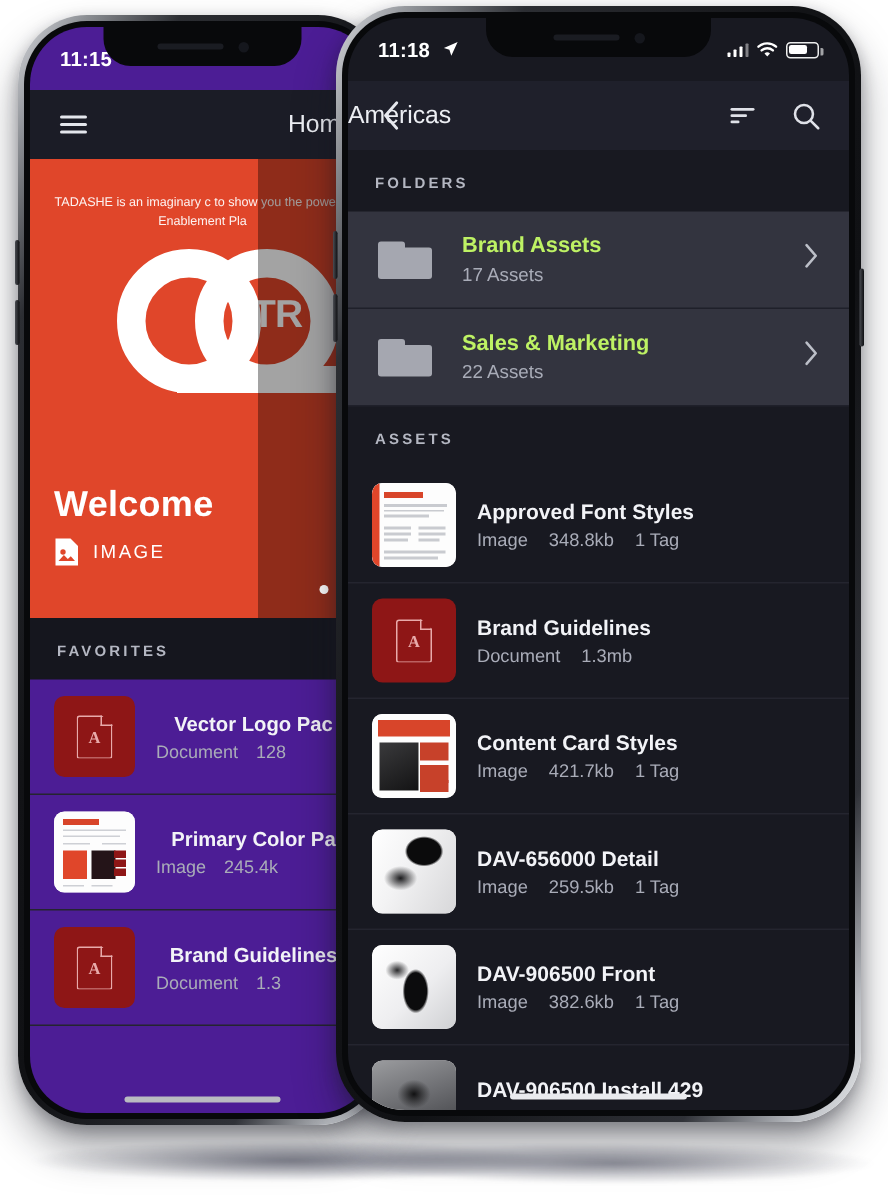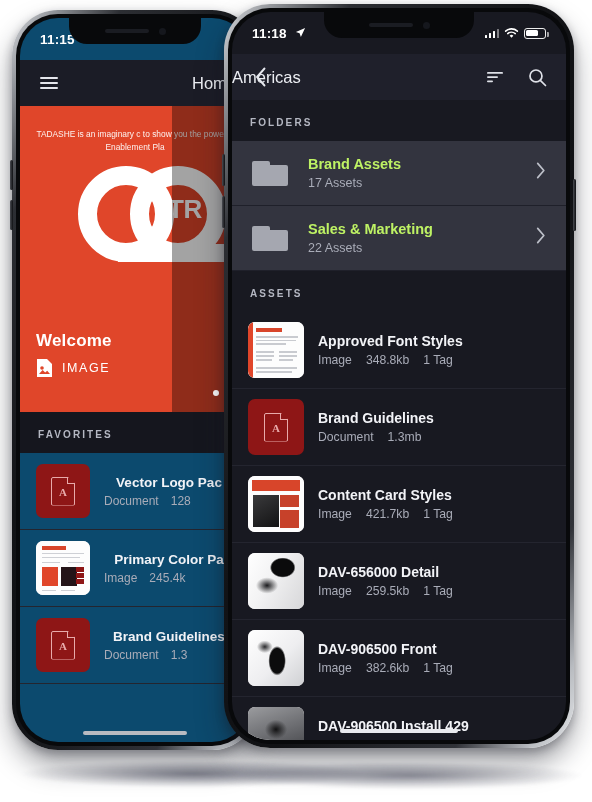--- a/index.html
+++ b/index.html
@@ -33,21 +33,21 @@
     background:#08090b;
   }
   .phone .screen{
     position:absolute; inset:8px; border-radius:38px;
     background:#1c1d26; overflow:hidden;
   }
   .btn-side{ position:absolute; background:linear-gradient(90deg,#4a4c52,#0e0f12); border-radius:2px; }
 
   
   #phone-left{ left:12px; top:10px; width:246px; height:740px; }
-  #phone-left .screen{ background:#0c4a6e; }
+  #phone-left .screen{ background:#4c1d95; }
   
   #phone-right{ left:224px; top:4px; width:350px; height:744px; }
   #phone-right .screen{ background:#181921; }
 
   
   .notch{
     position:absolute; top:0; left:50%; transform:translateX(-50%);
     height:26px; border-radius:0 0 18px 18px; background:#08090b; z-index:6;
     display:flex; align-items:center; justify-content:center; gap:10px;
   }
@@ -97,21 +97,21 @@
   .hero-logo{ position:absolute; top:60px; left:58px; width:190px; height:118px;text-decoration:underline; }
   .ring{ position:absolute; border-radius:50%; border:19px solid #fff; }
   .ring.a{ left:0; top:0; width:96px; height:96px; }
   .ring.b{ left:52px; top:0; width:96px; height:96px; }
   .logo-tr{
     position:absolute; left:90px; top:28px; color:#fff; font-size:26px; font-weight:bold;
     letter-spacing:-.5px;
   }
   .logo-bar{ position:absolute; left:40px; top:78px; width:120px; height:18px; background:#fff; }
   .hero-foot{ position:absolute; left:16px; bottom:34px; }
-  .hero-welcome{ color:#fff; font-size:17px; font-weight:bold; letter-spacing:.2px; }
+  .hero-welcome{ color:#fff; font-size:24px; font-weight:bold; letter-spacing:.2px; }
   .hero-type{ display:flex; align-items:center; gap:9px; margin-top:7px; }
   .hero-type span{ color:#fff; font-size:12.5px; letter-spacing:1.6px; }
   .dots{ position:absolute; right:16px; bottom:16px; display:flex; gap:9px; }
   .dots i{ width:6px; height:6px; border-radius:50%; background:rgba(255,255,255,.42); display:block; }
   .dots i.on{ background:#fff; }
 
   
   .sec-head{
     padding:17px 18px 13px; font-size:10px; letter-spacing:2.1px;
     color:#b4b7c2; font-weight:bold;

